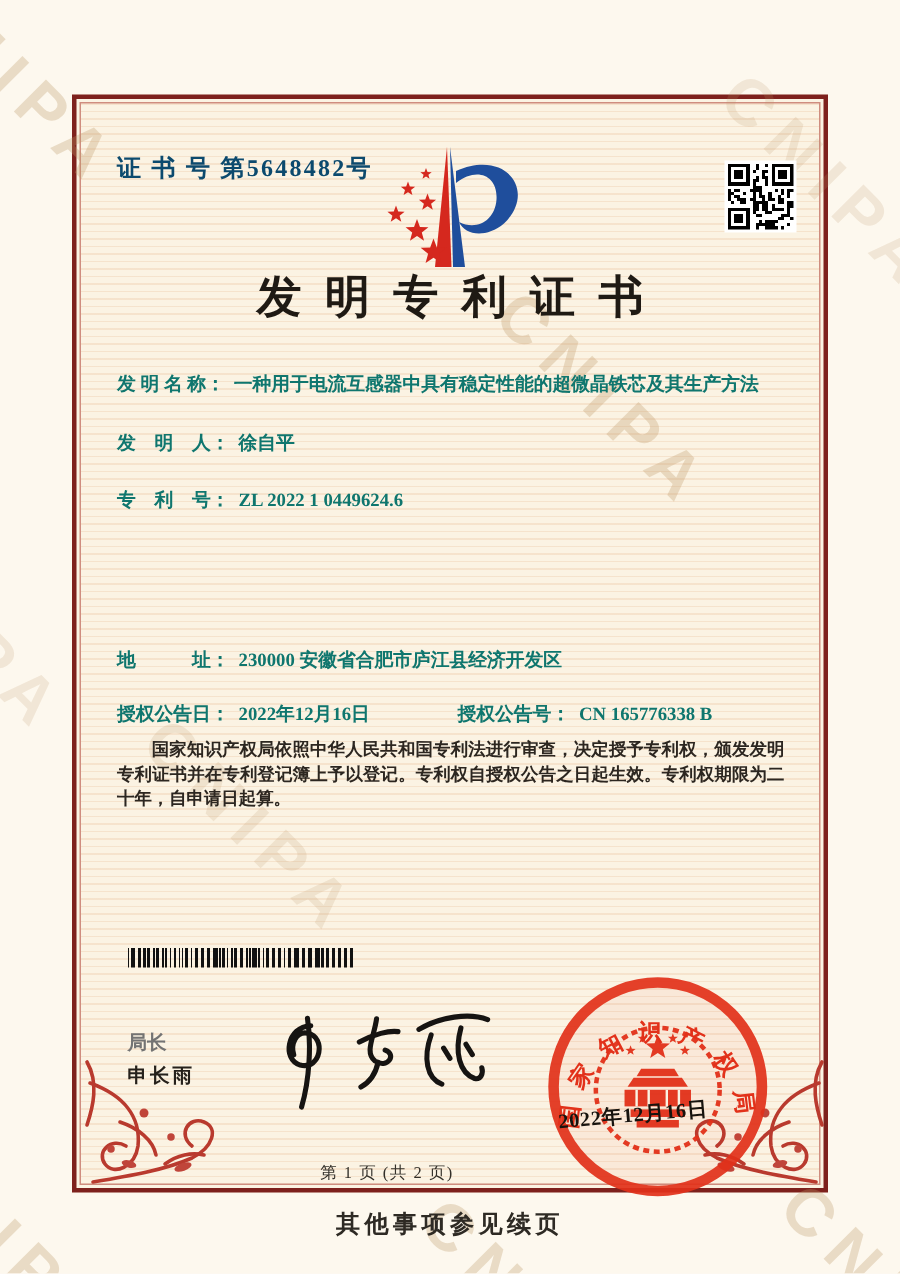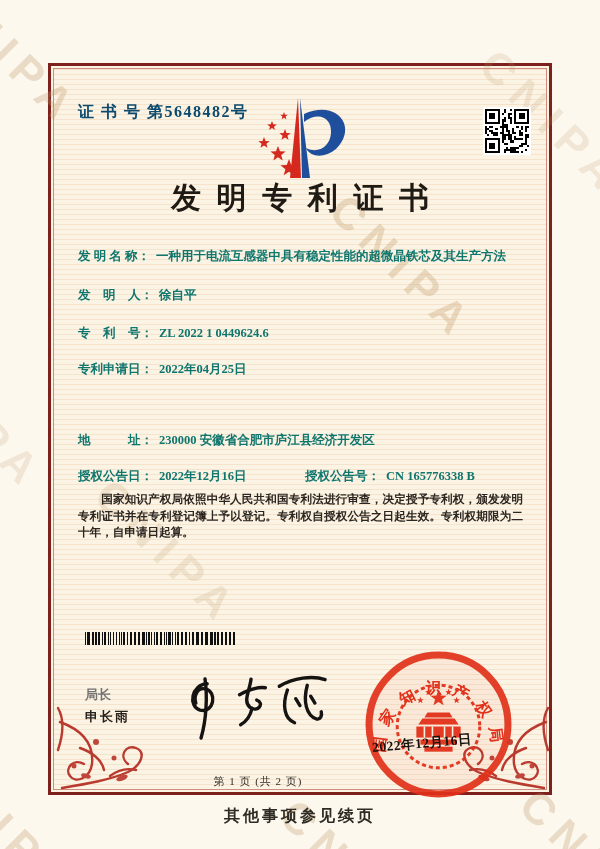--- a/index.html
+++ b/index.html
@@ -305,23 +305,20 @@
 
     <div class="field-row row-1">
       <span>发 明 名 称：</span><span class="val">一种用于电流互感器中具有稳定性能的超微晶铁芯及其生产方法</span>
     </div>
     <div class="field-row row-2">
       <span>发　明　人：</span><span class="val">徐自平</span>
     </div>
     <div class="field-row row-3">
       <span>专　利　号：</span><span class="val">ZL 2022 1 0449624.6</span>
     </div>
-    <div class="field-row row-4">
-      <span>专利申请日：</span><span class="val">2022年04月25日</span>
-    </div>
     <div class="field-row row-6">
       <span>地　　　址：</span><span class="val">230000 安徽省合肥市庐江县经济开发区</span>
     </div>
     <div class="field-row row-7a">
       <span>授权公告日：</span><span class="val">2022年12月16日</span>
     </div>
     <div class="field-row row-7b">
       <span>授权公告号：</span><span class="val">CN 165776338 B</span>
     </div>
 

